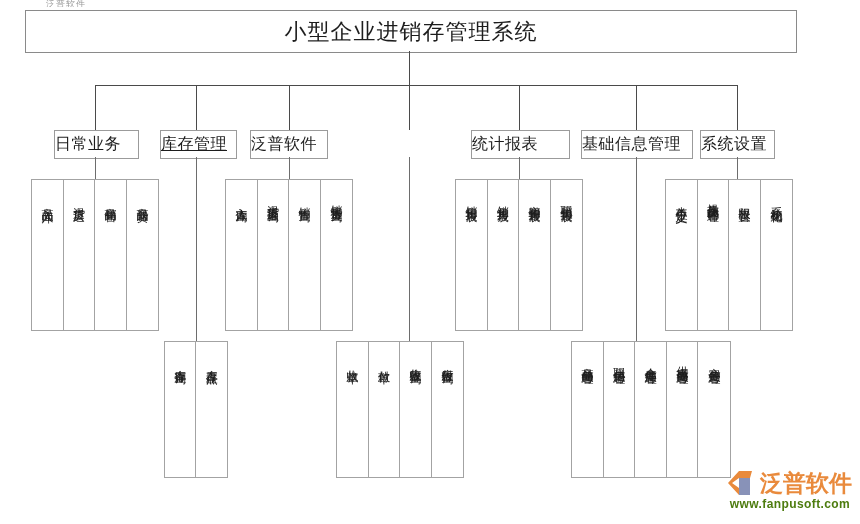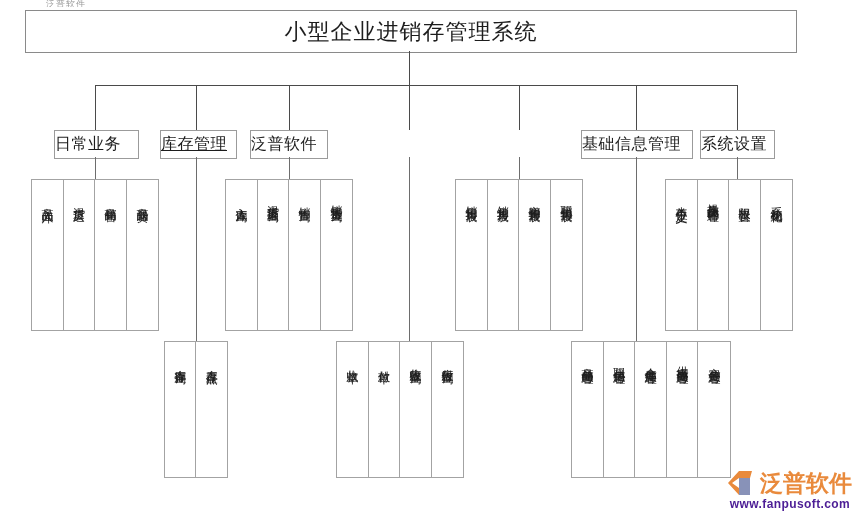--- a/index.html
+++ b/index.html
@@ -67,21 +67,21 @@
     white-space:nowrap;
   }
 
   
   .wm{position:absolute;left:726px;top:466px;width:128px;height:52px;
       font-family:"Liberation Sans","DejaVu Sans",sans-serif;}
   .wm .row{display:flex;align-items:center;height:33px;}
   .wm .mark{width:31px;height:28px;margin-right:3px;flex:0 0 auto;}
   .wm .cn{font-size:23px;color:#e98a3c;letter-spacing:0px;line-height:28px;
           font-family:"DejaVu Sans","Liberation Sans",sans-serif;font-weight:bold;}
-  .wm .url{font-size:12px;color:#4c1d95;letter-spacing:0.4px;margin-top:-2px;
+  .wm .url{font-size:12px;color:#4d7c0f;letter-spacing:0.4px;margin-top:-2px;
            font-weight:bold;text-align:center;width:128px;}
 </style>
 </head>
 <body>
 
 <div id="stage">
 
   <div class="crumb">泛普软件</div>
 
   <div class="title-box">
@@ -101,20 +101,23 @@
   <div class="vline" style="left:737px;top:85px;height:45px;"></div>
 
   <div class="l1" style="left:54px;top:130px;width:83px;">
     <span>日常业务</span>
   </div>
   <div class="l1" style="left:160px;top:130px;width:75px;text-decoration:underline;">
     <span>库存管理</span>
   </div>
   <div class="l1" style="left:250px;top:130px;width:76px;">
     <span>泛普软件</span>
+  </div>
+  <div class="l1" style="left:471px;top:130px;width:97px;">
+    <span>统计报表</span>
   </div>
   <div class="l1" style="left:581px;top:130px;width:110px;">
     <span>基础信息管理</span>
   </div>
   <div class="l1" style="left:700px;top:130px;width:73px;">
     <span>系统设置</span>
   </div>
 
   <div class="vline soft" style="left:95px;top:157px;height:22px;"></div>
   <div class="vline soft" style="left:196px;top:157px;height:184px;"></div>

